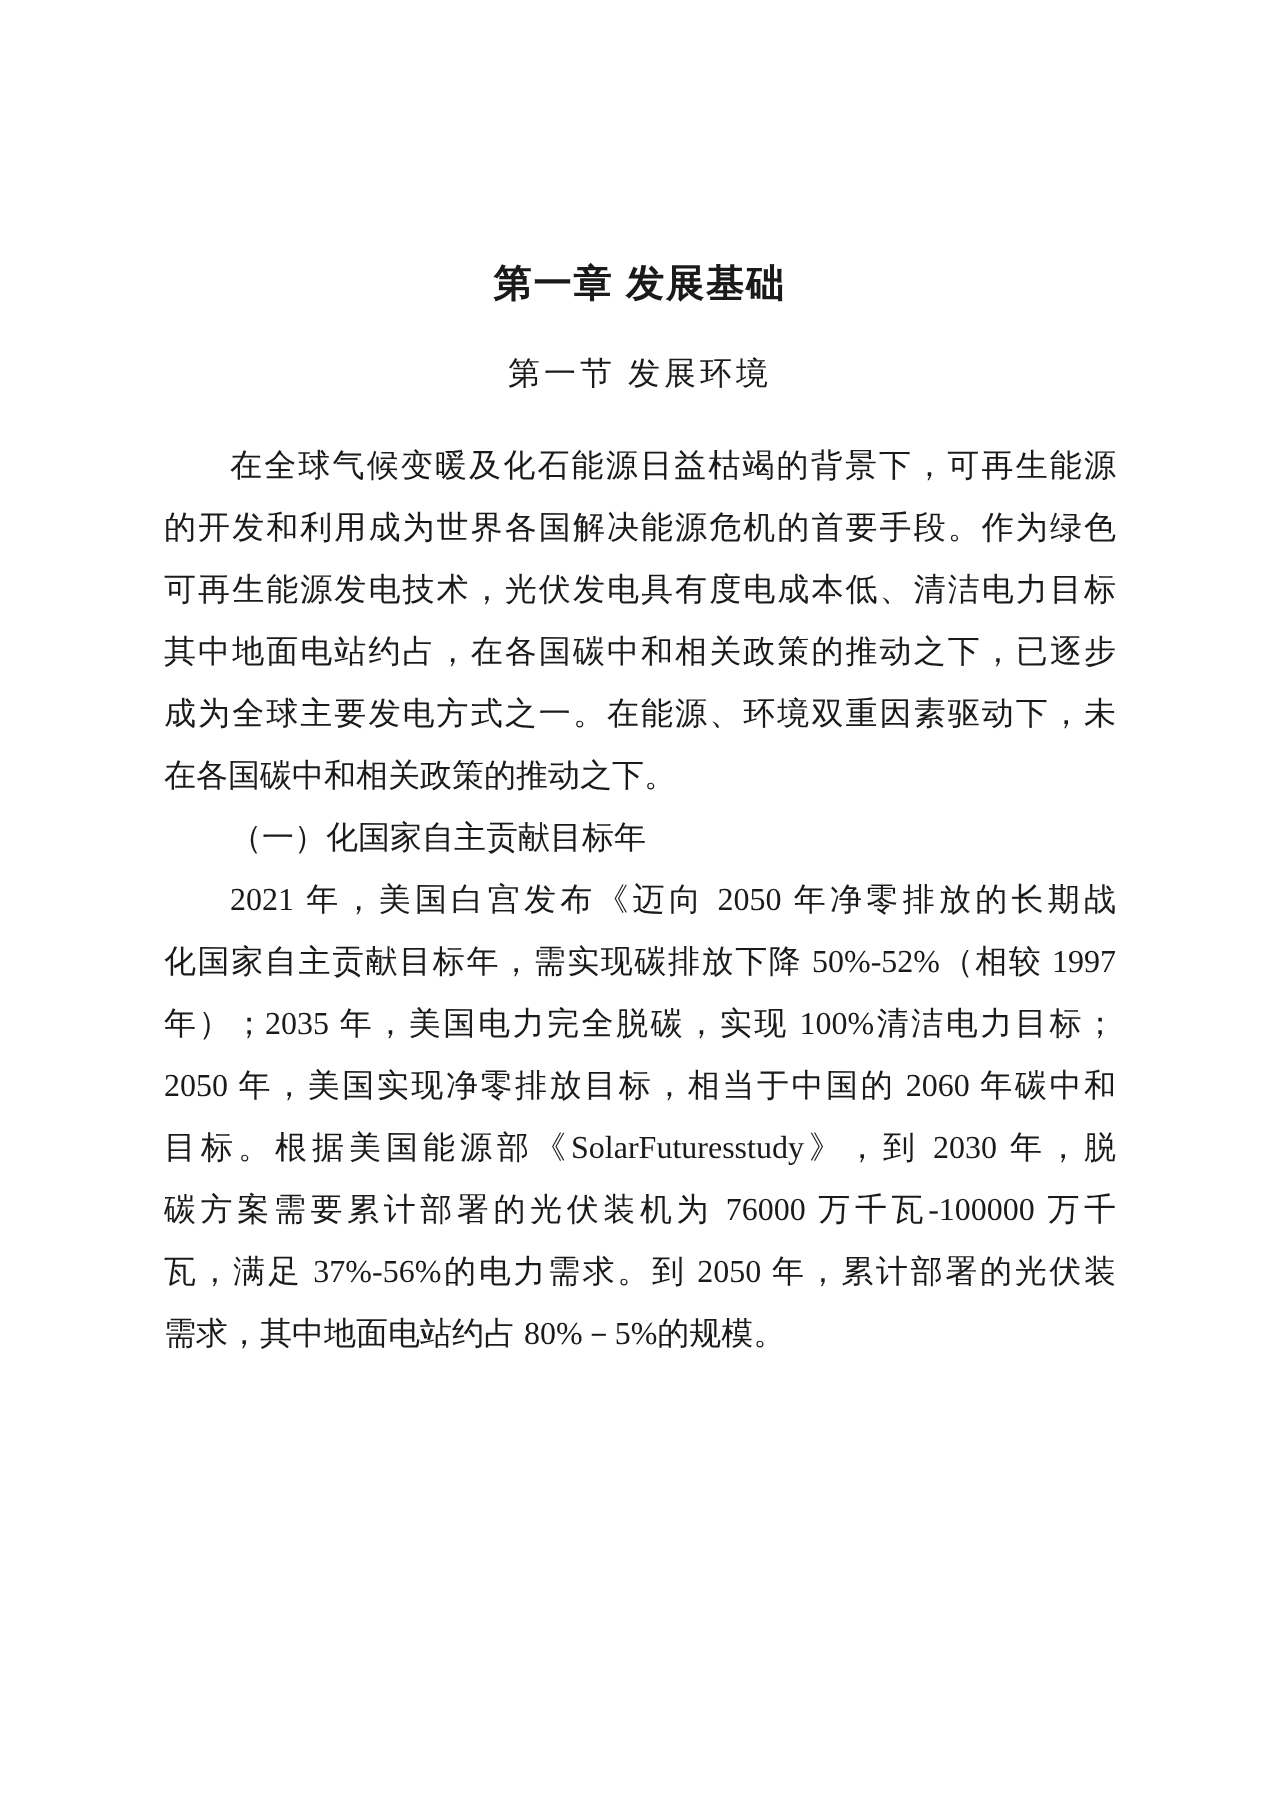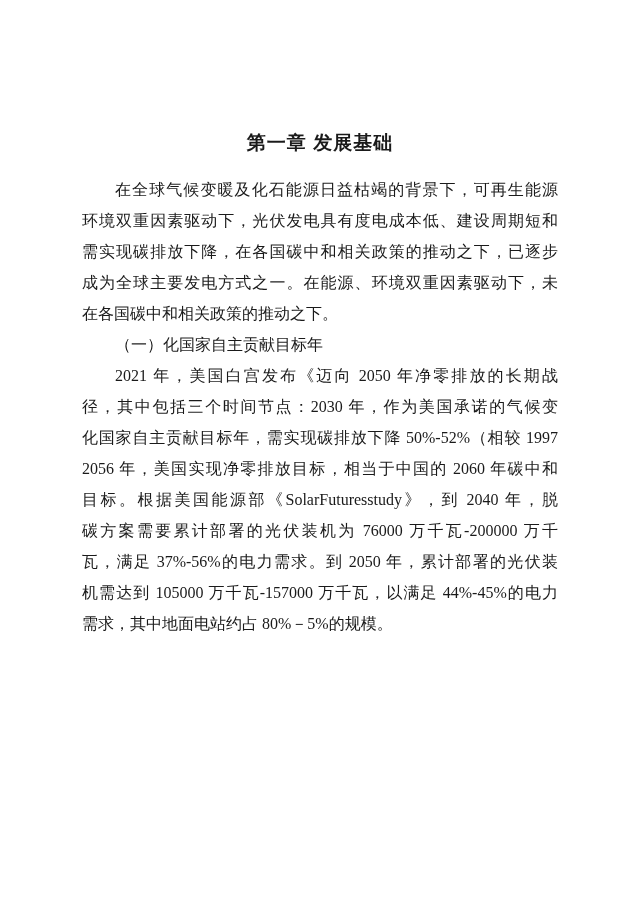--- a/index.html
+++ b/index.html
@@ -51,49 +51,50 @@
     line-height: 18px;
     letter-spacing: 1px;
     color: #1a1a1a;
   }
 </style>
 </head>
 <body>
 
 <div class="page">
   <div class="chapter-title">第一章 发展基础</div>
+  <div class="section-title">第一节 发展环境</div>
   <div class="body-text">
 
       <div class="text-line indent">在全球气候变暖及化石能源日益枯竭的背景下，可再生能源</div>
 
+      <div class="text-line">的开发和利用成为世界各国解决能源危机的首要手段。作为绿色</div>
 
-      <div class="text-line">环境双重因素驱动下，光伏发电具有度电成本低、建设周期短和</div>
+      <div class="text-line">可再生能源发电技术，光伏发电具有度电成本低、清洁电力目标</div>
 
-      <div class="text-line">需实现碳排放下降，在各国碳中和相关政策的推动之下，已逐步</div>
+      <div class="text-line">其中地面电站约占，在各国碳中和相关政策的推动之下，已逐步</div>
 
       <div class="text-line">成为全球主要发电方式之一。在能源、环境双重因素驱动下，未</div>
 
       <div class="text-line para-end">在各国碳中和相关政策的推动之下。</div>
 
       <div class="text-line indent para-end">（一）化国家自主贡献目标年</div>
 
       <div class="text-line indent">2021 年，美国白宫发布《迈向 2050 年净零排放的长期战略》，</div>
 
 
-      <div class="text-line">径，其中包括三个时间节点：2030 年，作为美国承诺的气候变</div>
 
       <div class="text-line">化国家自主贡献目标年，需实现碳排放下降 50%-52%（相较 1997</div>
 
+      <div class="text-line">年）；2035 年，美国电力完全脱碳，实现 100%清洁电力目标；</div>
 
-      <div class="text-line">2056 年，美国实现净零排放目标，相当于中国的 2060 年碳中和</div>
+      <div class="text-line">2050 年，美国实现净零排放目标，相当于中国的 2060 年碳中和</div>
 
-      <div class="text-line">目标。根据美国能源部《SolarFuturesstudy》，到 2040 年，脱</div>
+      <div class="text-line">目标。根据美国能源部《SolarFuturesstudy》，到 2030 年，脱</div>
 
-      <div class="text-line">碳方案需要累计部署的光伏装机为 76000 万千瓦-200000 万千</div>
+      <div class="text-line">碳方案需要累计部署的光伏装机为 76000 万千瓦-100000 万千</div>
 
       <div class="text-line">瓦，满足 37%-56%的电力需求。到 2050 年，累计部署的光伏装</div>
 
-      <div class="text-line">机需达到 105000 万千瓦-157000 万千瓦，以满足 44%-45%的电力</div>
 
       <div class="text-line para-end">需求，其中地面电站约占 80%－5%的规模。</div>
     </div>
   <div class="page-number">- 4 -</div>
 </div>
 
 </body></html>

